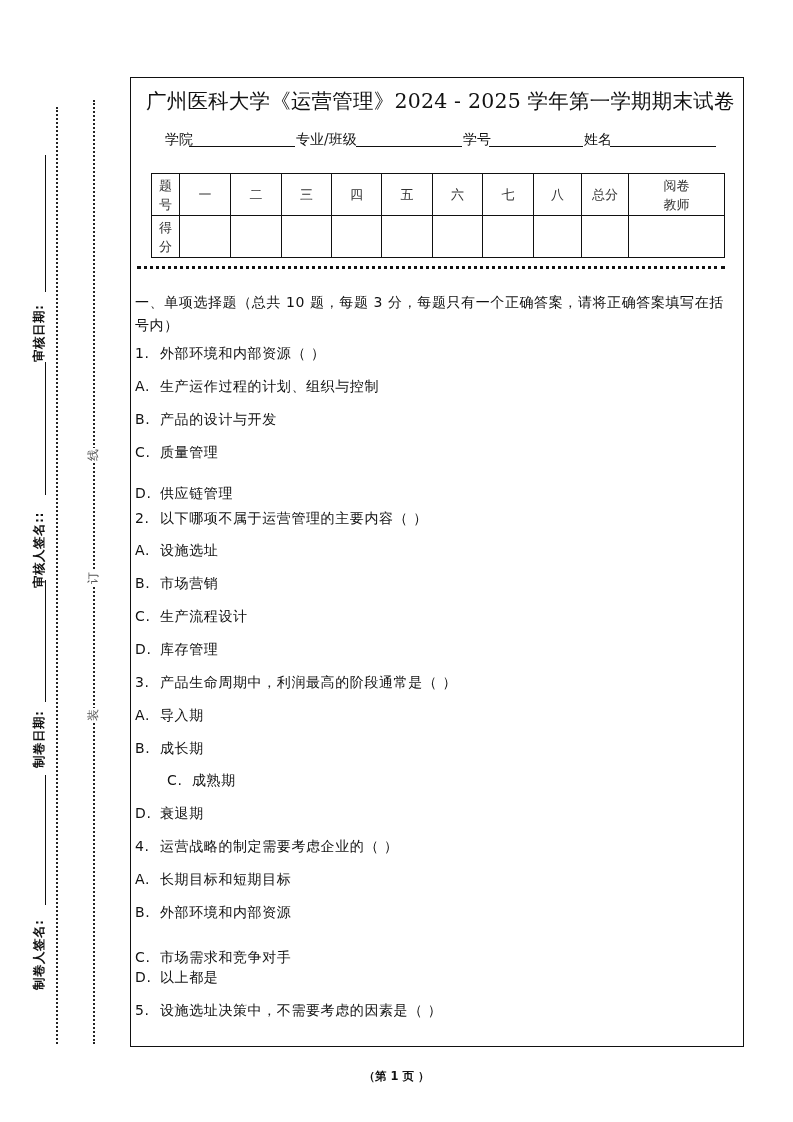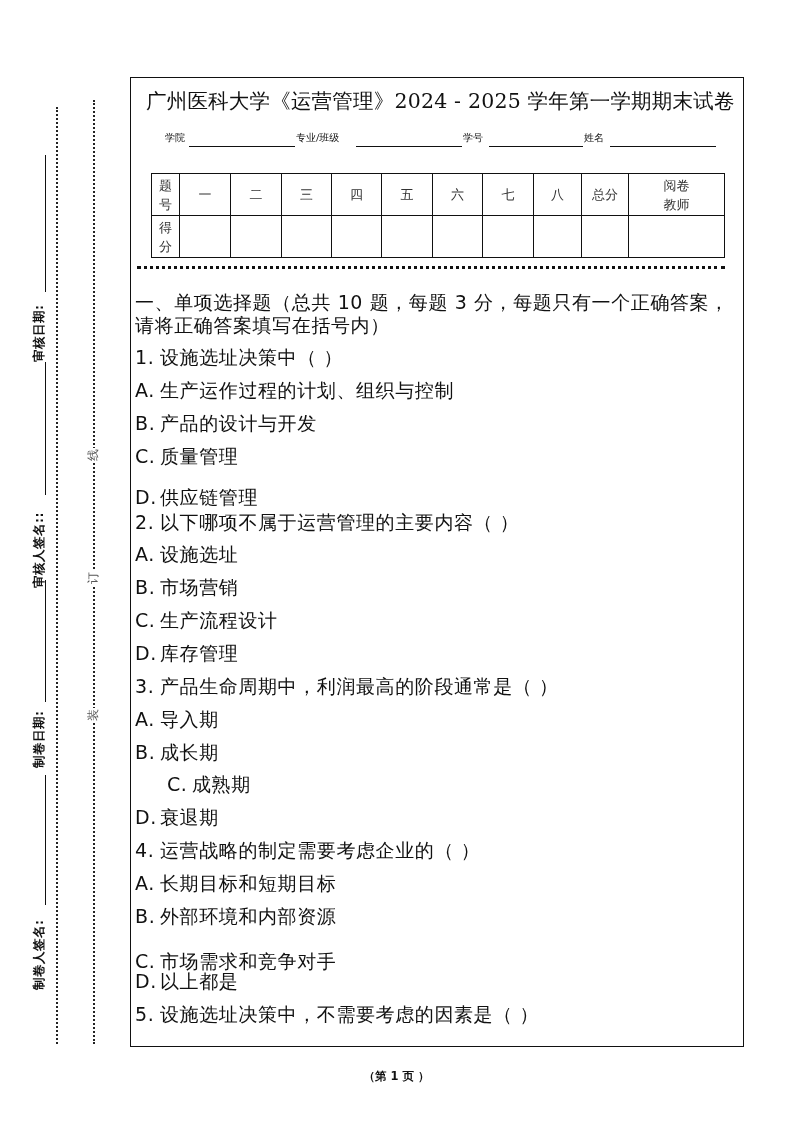--- a/index.html
+++ b/index.html
@@ -23,37 +23,37 @@
     }
     
     .frame {
       position: absolute; left: 130px; top: 77px; width: 614px; height: 970px;
       border: 1.3px solid #111; box-sizing: border-box;
     }
     .title {
       position: absolute; left: 146px; top: 87px; width: 590px;
       font-size: 20.5px; letter-spacing: 0.2px; white-space: nowrap; color: #111;
     }
-    .info { position: absolute; top: 131px; font-size: 10px; white-space: nowrap; }
+    .info { position: absolute; top: 131px; font-size: 14px; white-space: nowrap; }
     .blank { position: absolute; top: 146px; height: 0; border-top: 1.2px solid #111; }
     
     table.score {
       position: absolute; left: 151px; top: 173px; width: 573px; height: 85px;
       border-collapse: collapse; table-layout: fixed;
       font-family: "DejaVu Sans", sans-serif; font-size: 13px; color: #333;
     }
     table.score td { border: 1.2px solid #111; text-align: center; vertical-align: middle; padding: 0; line-height: 19px; }
     .hsep {
       position: absolute; left: 137px; top: 266px; width: 588px; height: 0;
       border-top: 3px dotted #111;
     }
     
     .line {
       position: absolute; left: 135px; width: 605px;
-      font-family: "DejaVu Sans", sans-serif; font-size: 19px; color: #111;
+      font-family: "DejaVu Sans", sans-serif; font-size: 14px; color: #111;
       white-space: nowrap; letter-spacing: 0.6px;
     }
     .line .lbl { display: inline-block; width: 25px; }
     .wrap { white-space: normal; line-height: 23px; }
     .footer {
       position: absolute; left: 0; width: 793px; top: 1069px; text-align: center;
       font-family: "DejaVu Sans", sans-serif; font-weight: bold; font-size: 11.5px;
     }
   </style>
 </head>
@@ -140,21 +140,21 @@
     <td></td>
   </tr>
 </tbody>
   </table>
 
 <div class="hsep"></div>
 
 <div class="line wrap" style="top:291px; width:600px;">一、单项选择题（总共 10 题，每题 3 分，每题只有一个正确答案，请将正确答案填写在括号内）</div>
 
 <div class="line" style="top:345px;">
-  <span class="lbl">1.</span><span>设施选址决策中（   ）</span>
+  <span class="lbl">1.</span><span>外部环境和内部资源（   ）</span>
 </div>
 <div class="line" style="top:378px;"><span class="lbl">A.</span><span>生产运作过程的计划、组织与控制</span></div>
 <div class="line" style="top:411px;"><span class="lbl">B.</span><span>产品的设计与开发</span></div>
 <div class="line" style="top:444px;"><span class="lbl">C.</span><span>质量管理</span></div>
 <div class="line" style="top:477px;margin-top:8px;"><span class="lbl">D.</span><span>供应链管理</span></div>
 
 <div class="line" style="top:510px;">
   <span class="lbl">2.</span><span>以下哪项不属于运营管理的主要内容（   ）</span>
 </div>
 <div class="line" style="top:542px;"><span class="lbl">A.</span><span>设施选址</span></div>

